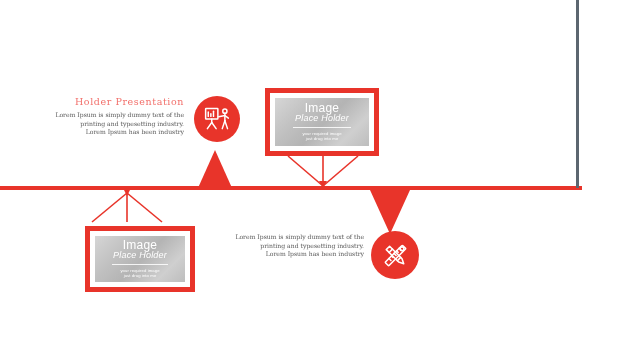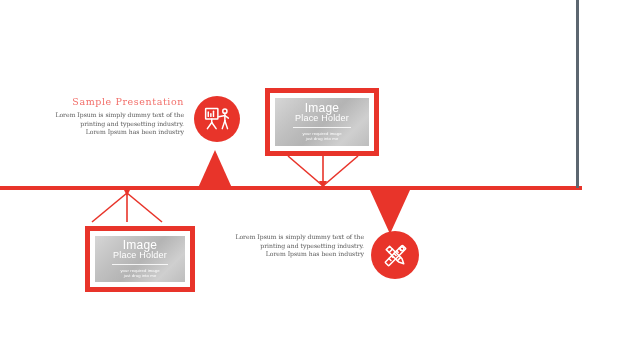--- a/index.html
+++ b/index.html
@@ -82,21 +82,21 @@
   .ph-img{
     width:100%;height:100%;
     box-sizing:border-box;
     background:linear-gradient(135deg,#d6d6d6 0%,#c2c2c2 28%,#b4b4b4 52%,#cfcfcf 78%,#bdbdbd 100%);
     display:flex;flex-direction:column;
     align-items:center;justify-content:center;
     font-family:"Liberation Sans", sans-serif;
     color:#ffffff;
   }
   .ph-t1{font-size:12px;line-height:10px;letter-spacing:.2px;}
-  .ph-t2{font-size:9px;line-height:11px;letter-spacing:.2px;}
+  .ph-t2{font-size:9px;line-height:11px;letter-spacing:.2px;font-style:italic;}
   .ph-sep{
     width:62%;height:1px;background:#ffffff;opacity:.85;
     margin:3px 0 3px 0;
   }
   .ph-t3{font-size:4.2px;line-height:5.2px;letter-spacing:.1px;text-align:center;}
 </style>
 </head>
 <body>
 
 <div id="stage">
@@ -120,21 +120,21 @@
   <div class="conn" style="left:90px;top:188px;">
     <svg width="80" height="36" viewBox="0 0 80 36">
       <polygon points="33,0 41,0 37,8" fill="#E8342A"></polygon>
       <line x1="37" y1="5" x2="2" y2="34" stroke="#E8342A" stroke-width="1.6"></line>
       <line x1="37" y1="5" x2="37" y2="34" stroke="#E8342A" stroke-width="1.6"></line>
       <line x1="37" y1="5" x2="72" y2="34" stroke="#E8342A" stroke-width="1.6"></line>
     </svg>
   </div>
 
   <div class="textblock" style="left:42px;top:96px;width:142px;">
-    <p class="tb-title">Sample Presentation</p>
+    <p class="tb-title">Holder Presentation</p>
     <div class="tb-body">
       <div>Lorem Ipsum is simply dummy text of the</div>
       <div>printing and typesetting industry.</div>
       <div>Lorem Ipsum has been industry</div>
     </div>
   </div>
 
   <div class="badge" style="left:194px;top:96px;width:46px;height:46px;">
     <span>
       <svg width="28" height="28" viewBox="0 0 32 32" fill="none" stroke="#ffffff" stroke-width="1.7" stroke-linecap="round" stroke-linejoin="round">

